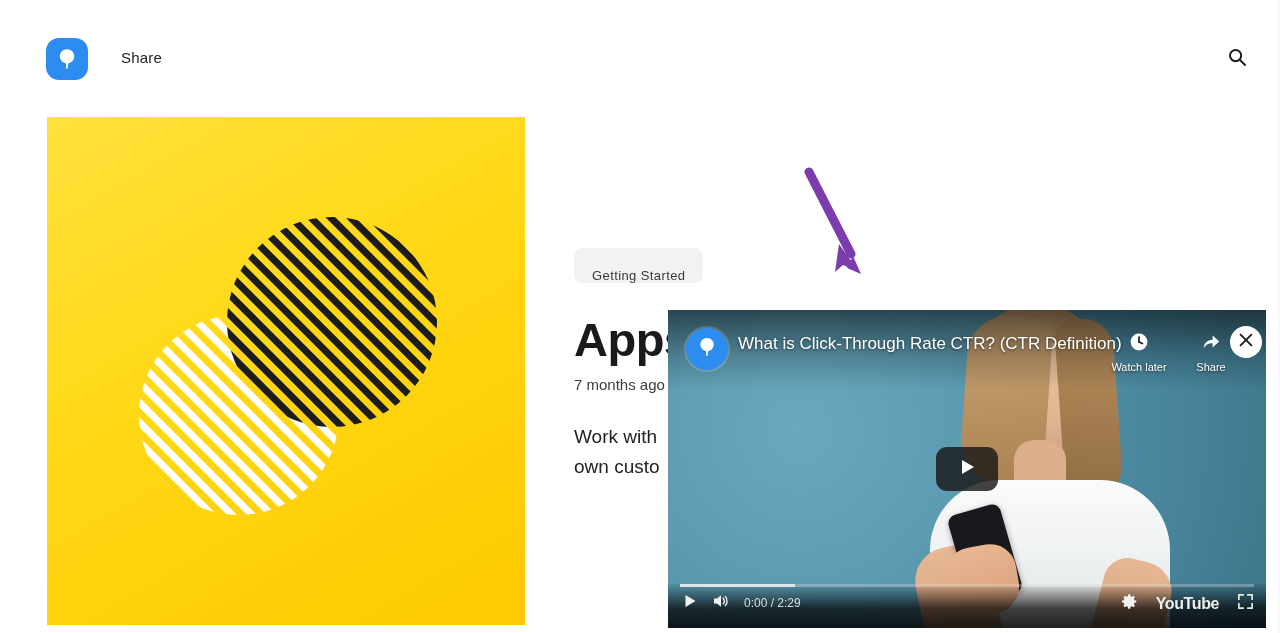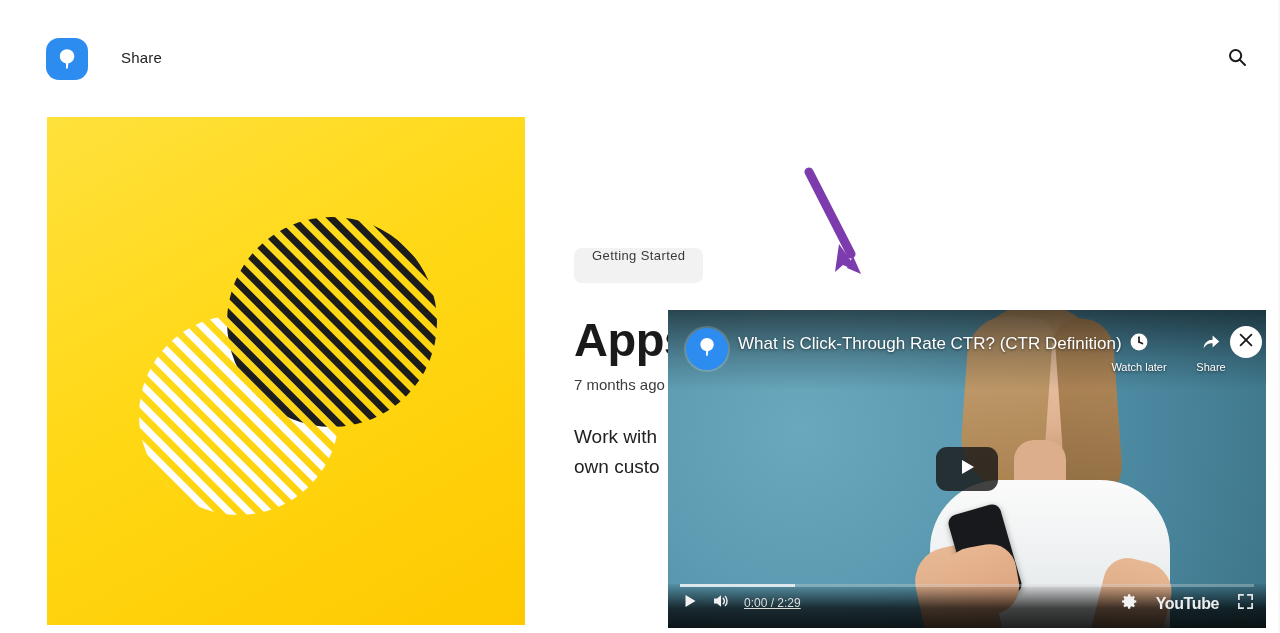--- a/index.html
+++ b/index.html
@@ -40,21 +40,21 @@
     width: 478px; height: 508px;
     background: linear-gradient(150deg, #ffe13c 0%, #ffd815 45%, #fec900 100%);
     overflow: hidden;
   }
 
   
   .tag-chip {
     position: absolute; left: 574px; top: 248px;
     height: 35px; padding: 0 18px;
     background: #f2f2f2; border-radius: 8px;
-    display: flex; align-items: flex-start;
+    display: flex; align-items: flex-end;
     font-size: 13px; color: #3a3a3a; letter-spacing: .4px;
   }
   .article-title {
     position: absolute; left: 574px; top: 312px;
     font-size: 47px; font-weight: 700; color: #1a1a1a;
     letter-spacing: -0.5px; white-space: nowrap;
   }
   .article-meta {
     position: absolute; left: 574px; top: 376px;
     font-size: 15px; color: #3c3c3c; white-space: nowrap;
@@ -205,21 +205,21 @@
     background: rgba(255,255,255,.72);
   }
   .yt-ctl-left {
     position: absolute; left: 14px; top: 9px;
     display: flex; align-items: center; gap: 14px;
   }
   .yt-ctl-right {
     position: absolute; right: 12px; top: 9px;
     display: flex; align-items: center; gap: 18px;
   }
-  .yt-time { font-size: 12px; color: #ddd; text-decoration: underline; }
+  .yt-time { font-size: 12px; color: #ddd; }
   .yt-wordmark {
     font-size: 16px; font-weight: 700; color: #eee;
     letter-spacing: -0.4px;
   }
   .yt-ctl-btn { display: flex; align-items: center; justify-content: center; }
   
   .scroll-hint {
     position: absolute; right: 0; top: 0; width: 2px; height: 633px;
     background: #f7f7f7;
   }

